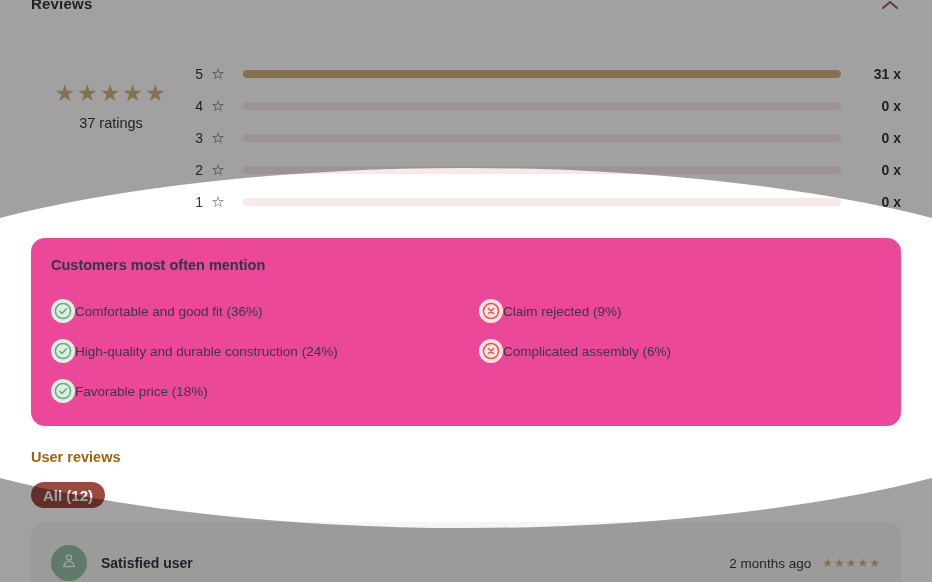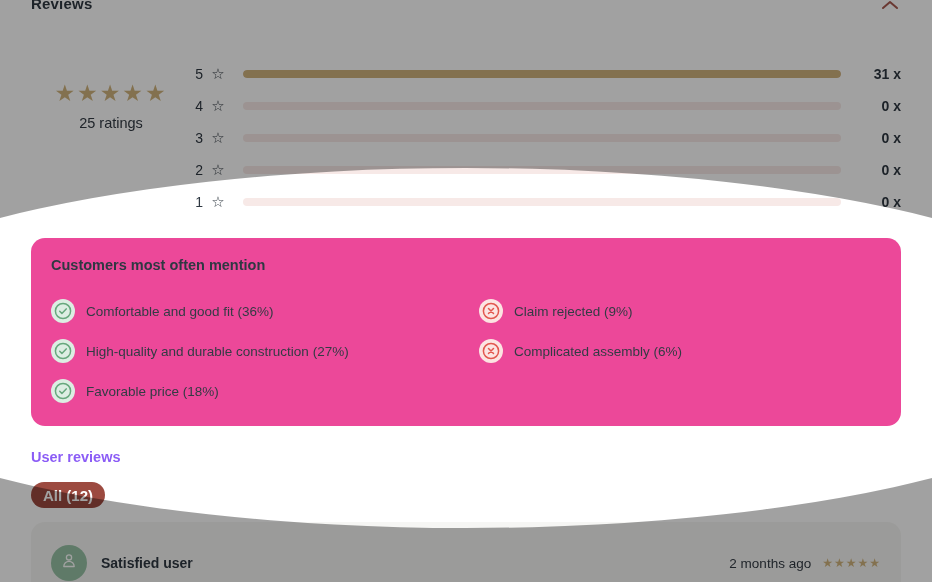--- a/index.html
+++ b/index.html
@@ -27,25 +27,25 @@
   .dist-label { width:12px; text-align:right; font-size:14px; color:#2f3842; }
   .dist-star { width:22px; margin-left:4px; text-align:center; font-size:15px; color:#3a424a; }
   .dist-bar { flex:1; height:8px; margin:0 14px; border-radius:4px; background:#f7e9e7; overflow:hidden; }
   .dist-fill { height:100%; border-radius:4px; background:#d0b47e; width:0%; }
   .dist-count { width:46px; text-align:right; font-size:14px; font-weight:bold; color:#2f3842; }
 
   
   .mentions-card { margin-top:20px; background:#ec4899; border-radius:14px; padding:19px 20px 23px; }
   .mentions-title { font-size:14.5px; font-weight:bold; color:#2f3842; }
   .mentions-grid { display:grid; grid-template-columns:428px 1fr; margin-top:26px; row-gap:16px; }
-  .mention { display:flex; align-items:center; gap:11px; font-size:13.5px; color:#333b44; }
+  .mention { display:flex; align-items:center; font-size:13.5px; color:#333b44; }
   .m-icon { width:24px; height:24px; flex:0 0 24px; }
 
   
-  .user-reviews-title { margin-top:23px; font-size:14.5px; font-weight:bold; color:#8b5cf6; }
+  .user-reviews-title { margin-top:23px; font-size:14.5px; font-weight:bold; color:#a16207; }
   .chip { display:inline-flex; align-items:center; margin-top:17px; height:26px; padding:0 12px;
           border:none; border-radius:13px; background:#9c4a40; color:#ffffff;
           font-size:15px; font-weight:bold; font-family:inherit; cursor:pointer; }
 
   .review-card { margin-top:14px; background:#f6f6f4; border-radius:14px; padding:23px 20px; height:120px; }
   .review-header { display:flex; align-items:center; }
   .avatar { width:36px; height:36px; border-radius:50%; background:#97c2a5;
             display:flex; align-items:center; justify-content:center; flex:0 0 36px; }
   .review-author { margin-left:14px; font-size:14px; font-weight:bold; color:#2f3842; }
   .review-meta { margin-left:auto; display:flex; align-items:center; gap:11px; }
@@ -67,21 +67,21 @@
         <svg width="18" height="10" viewBox="0 0 18 10">
             <path d="M2 8 L9 2 L16 8" stroke="#a85a50" stroke-width="2" fill="none" stroke-linecap="round" stroke-linejoin="round"></path>
           </svg>
       </span>
     </button>
   </div>
 
   <div class="summary">
     <div class="score-block">
       <div class="stars-lg"><span>★</span><span>★</span><span>★</span><span>★</span><span>★</span></div>
-      <div class="ratings-count">25 ratings</div>
+      <div class="ratings-count">37 ratings</div>
     </div>
 
     <div class="dist">
       <div class="dist-row">
         <span class="dist-label">5</span>
         <span class="dist-star">☆</span>
         <div class="dist-bar">
             <div class="dist-fill" style="width: 100%;"></div>
           </div>
         <span class="dist-count">31 x</span>
@@ -147,21 +147,21 @@
       </div>
 
       <div class="mention">
         <span class="m-icon">
           <svg width="24" height="24" viewBox="0 0 24 24">
               <circle cx="12" cy="12" r="12" fill="#ddeee3"></circle>
               <circle cx="12" cy="12" r="7.6" fill="none" stroke="#67a87d" stroke-width="1.5"></circle>
               <path d="M8.7 12.3 L10.9 14.4 L15.2 9.9" fill="none" stroke="#67a87d" stroke-width="1.5" stroke-linecap="round" stroke-linejoin="round"></path>
             </svg>
         </span>
-        <span>High-quality and durable construction (27%)</span>
+        <span>High-quality and durable construction (24%)</span>
       </div>
       <div class="mention">
         <span class="m-icon">
           <svg width="24" height="24" viewBox="0 0 24 24">
               <circle cx="12" cy="12" r="12" fill="#fce4e2"></circle>
               <circle cx="12" cy="12" r="7.6" fill="none" stroke="#e2574e" stroke-width="1.5"></circle>
               <path d="M9.5 9.5 L14.5 14.5 M14.5 9.5 L9.5 14.5" stroke="#e2574e" stroke-width="1.5" stroke-linecap="round"></path>
             </svg>
         </span>
         <span>Complicated assembly (6%)</span>

